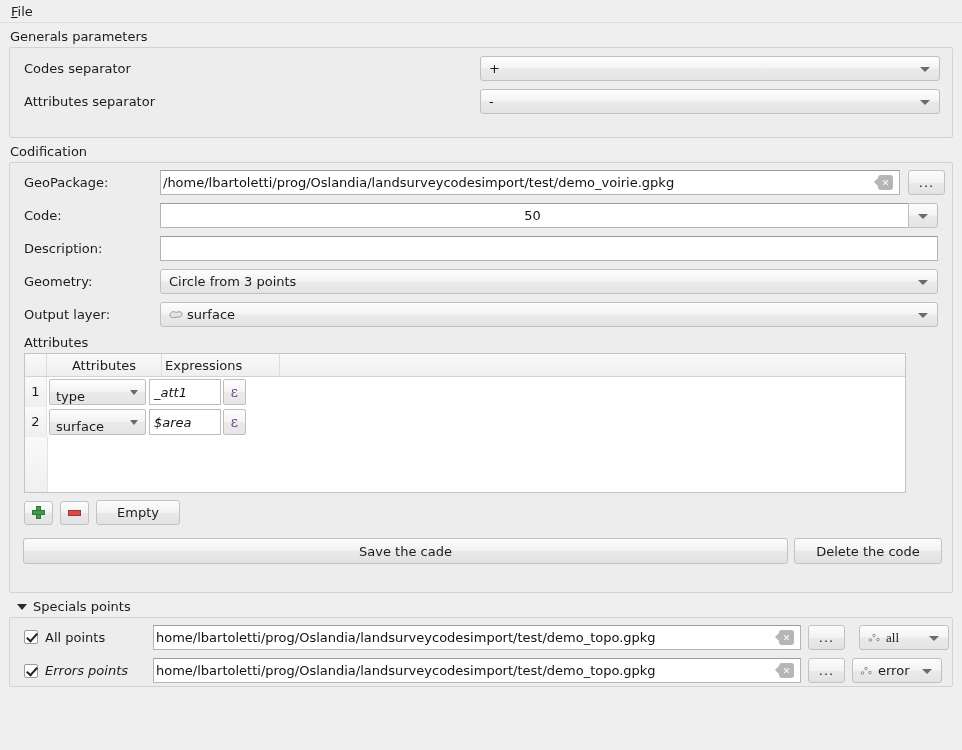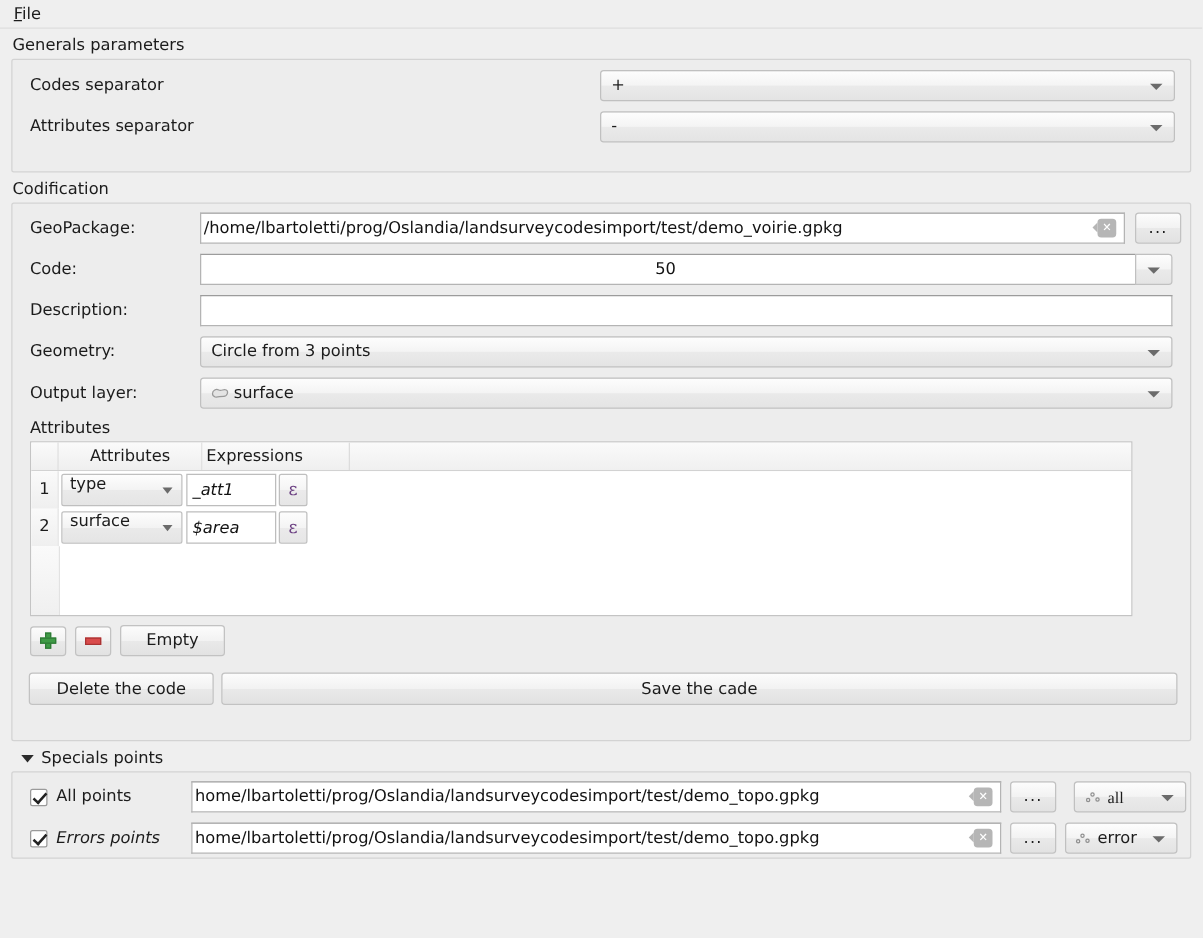--- a/index.html
+++ b/index.html
@@ -243,21 +243,21 @@
   }
   .cell-combo {
     width: 97px;
     height: 26px;
     margin-left: 2px;
     box-sizing: border-box;
     border: 1px solid #bfbfbf;
     border-radius: 2px;
     background: linear-gradient(to bottom,#fdfdfd 0%,#f3f3f3 50%,#eaeaea 51%,#e5e5e5 100%);
     display: flex;
-    align-items: flex-start;
+    align-items: flex-end;
     padding-left: 6px;
     position: relative;
     font-size: 13px;
     cursor: default;
   }
   .cell-combo .arrow {
     position: absolute; right: 7px; top: 50%; margin-top: -2px;
     width: 0; height: 0;
     border-left: 4px solid transparent;
     border-right: 4px solid transparent;
@@ -446,36 +446,36 @@
           <span class="icon-plus"></span>
         </div>
         <div class="btn small-icon">
           <span class="icon-minus"></span>
         </div>
         <div class="btn" style="width:84px;height:25px;">Empty</div>
       </div>
     </div>
 
     <div style="display:flex;gap:6px;margin:13px 10px 0 13px;">
+      <div class="btn" style="flex:1;">Save the cade</div>
       <div class="btn" style="width:148px;">Delete the code</div>
-      <div class="btn" style="flex:1;">Save the cade</div>
     </div>
 
   </div>
 </div>
 
 <div class="group">
   <div class="group-title collapsible">
     <span class="tri-down"></span>
     <span>Specials points</span>
   </div>
   <div class="group-body" style="height:70px;padding-top:3px;">
 
     <div class="row" style="height:33px;">
-      <div class="row-label wide" style="display:flex;align-items:center;">
+      <div class="row-label wide" style="display:flex;">
         <span class="checkbox checked"></span>
         <span class="cb-label">All points</span>
       </div>
       <div class="lineedit" style="width:648px;">
         <span class="text">home/lbartoletti/prog/Oslandia/landsurveycodesimport/test/demo_topo.gpkg</span>
         <span class="clear-btn"><span>✕</span></span>
       </div>
       <div class="btn dots" style="margin-left:7px;">...</div>
       <div class="combo" style="width:90px;margin-left:14px;padding-left:7px;font-family:Liberation Serif, serif;">
         <svg class="pts-icon" viewBox="0 0 16 14">

